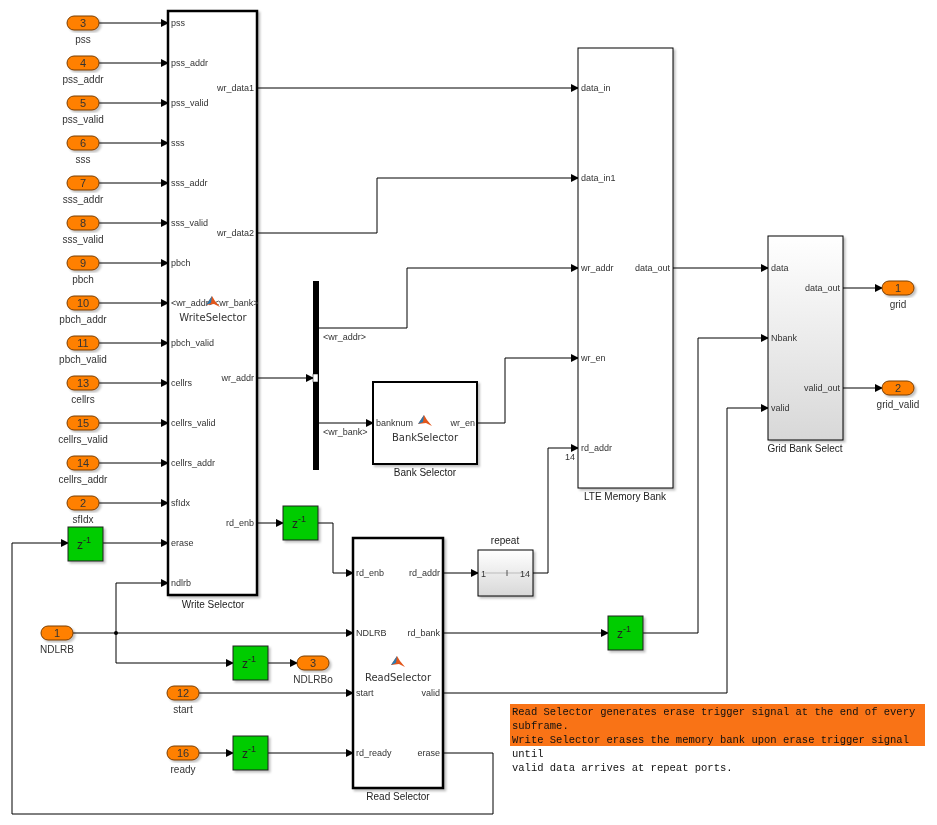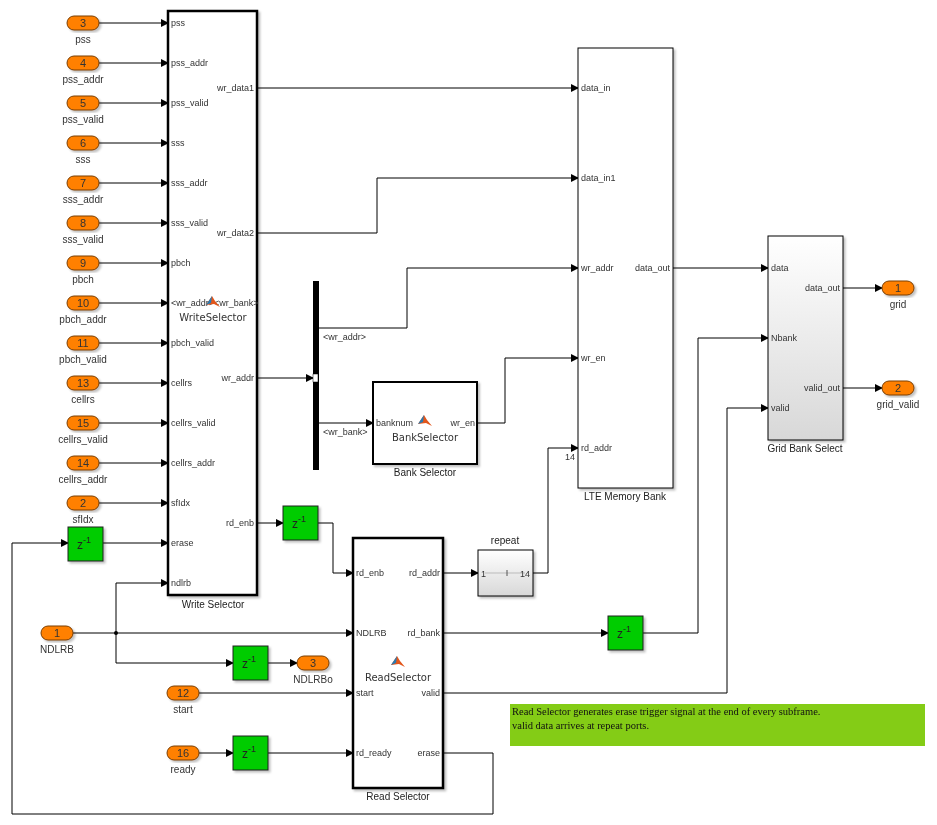--- a/index.html
+++ b/index.html
@@ -7,21 +7,21 @@
          font-family:"Liberation Sans", sans-serif; }
   #canvas { position:absolute; left:0; top:0; }
   .port-text { font-family:"Liberation Sans", sans-serif; font-size:9px; fill:#333; }
   .block-name { font-family:"Liberation Sans", sans-serif; font-size:10px; fill:#222; }
   .io-num { font-family:"Liberation Sans", sans-serif; font-size:11px; fill:#333; }
   .io-label { font-family:"Liberation Sans", sans-serif; font-size:10px; fill:#333; }
   .fn-name { font-family:"DejaVu Sans", sans-serif; font-size:10px; fill:#333; }
   .delay-text { font-family:"Liberation Sans", sans-serif; font-size:12px; fill:#222; }
   .wire { fill:none; stroke:#000; stroke-width:1; }
   #note { position:absolute; left:510px; top:704px; width:415px; height:42px;
-          background:#84cc16; color:#111; font-family:Liberation Serif, serif;
+          background:#f97316; color:#111; font-family:Liberation Mono, monospace;
           font-size:10.5px; line-height:14px; padding:1px 2px; box-sizing:border-box; }
 </style>
 </head>
 <body>
 
 <svg id="canvas" width="937" height="825" viewBox="0 0 937 825">
   <defs>
     <marker id="arr" markerWidth="8" markerHeight="8" refX="7" refY="4" orient="auto" markerUnits="userSpaceOnUse">
       <path d="M0,0 L8,4 L0,8 z" fill="#000"></path>
     </marker>
@@ -272,14 +272,15 @@
     </g>
   <g id="labels">
       <text x="323" y="340" class="port-text" text-anchor="start">&lt;wr_addr&gt;</text>
       <text x="323" y="435" class="port-text" text-anchor="start">&lt;wr_bank&gt;</text>
       <text x="565" y="460" class="port-text" text-anchor="start">14</text>
     </g>
 </svg>
 
 <div id="note">
   <div>Read Selector generates erase trigger signal at the end of every subframe.</div>
+  <div>Write Selector erases the memory bank upon erase trigger signal until</div>
   <div>valid data arrives at repeat ports.</div>
 </div>
 
 </body></html>

